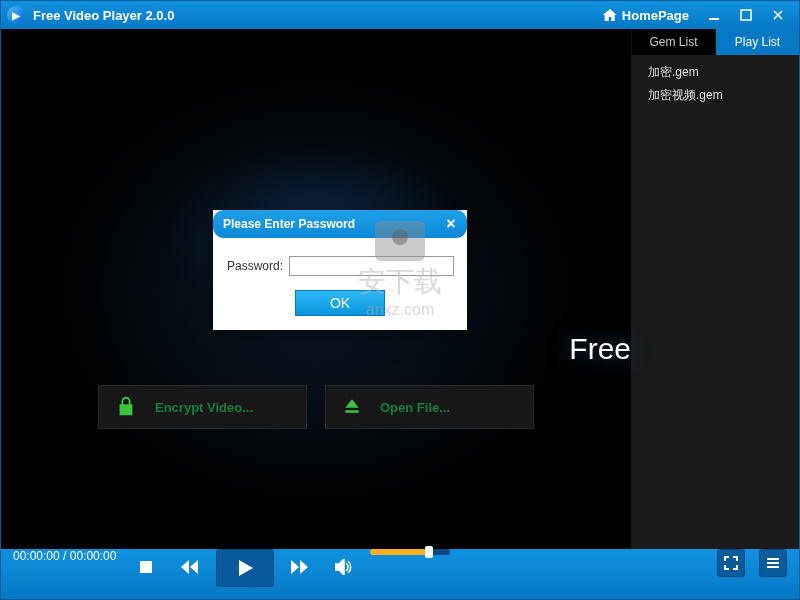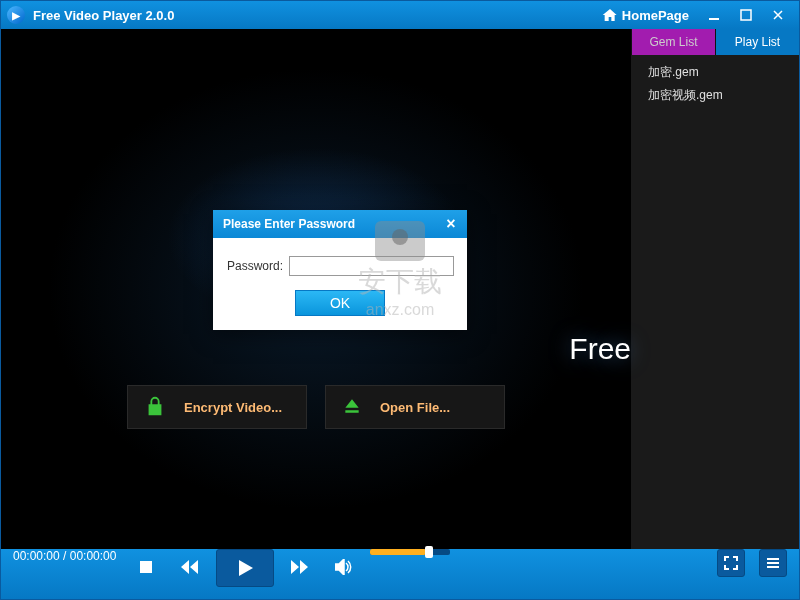--- a/index.html
+++ b/index.html
@@ -14,47 +14,47 @@
     .titlebar .home-btn svg { width: 16px; height: 16px; fill: #fff; }
     .titlebar .win-btn { width: 30px; height: 20px; display: flex; align-items: center; justify-content: center; cursor: pointer; margin-left: 2px; }
     
     .body-area { flex: 1; display: flex; background: #000; }
     
     .video-area { flex: 1; position: relative; background: radial-gradient(ellipse at center, #0a1a2a 0%, #000 60%); display: flex; flex-direction: column; align-items: flex-end; justify-content: center; }
     .video-area .glow-text { color: #fff; font-size: 30px; font-weight: normal; margin-top: 120px; text-shadow: 0 0 20px rgba(100,180,255,0.5); }
     .video-area .glow-bg { position: absolute; top: 40%; left: 50%; transform: translate(-50%, -50%); width: 300px; height: 180px; background: radial-gradient(ellipse, rgba(30,100,180,0.3) 0%, transparent 70%); }
     
     .action-buttons { position: absolute; bottom: 120px; left: 50%; transform: translateX(-50%); display: flex; gap: 18px; }
-    .action-btn { width: 180px; height: 44px; background: #171717; border: 1px solid #2a2a2a; display: flex; align-items: center; padding: 11px 16px; gap: 18px; cursor: pointer; color: #fdba74; font-size: 13px; font-weight: bold; }
+    .action-btn { width: 209px; height: 44px; background: #171717; border: 1px solid #2a2a2a; display: flex; align-items: center; padding: 11px 16px; gap: 18px; cursor: pointer; color: #15803d; font-size: 13px; font-weight: bold; }
     .lock-icon svg { width: 22px; height: 22px; fill: #3bc43b; }
     .eject-icon svg { width: 20px; height: 20px; fill: #3bc43b; }
     
     .sidebar { width: 168px; background: #1a1a1a; display: flex; flex-direction: column; }
     .tabs { display: flex; height: 26px; }
-    .tab { flex: 1; background: #a21caf; color: #ccc; font-size: 12px; display: flex; align-items: center; justify-content: center; cursor: pointer; border-left: 1px solid #111; }
+    .tab { flex: 1; background: #000000; color: #ccc; font-size: 12px; display: flex; align-items: center; justify-content: center; cursor: pointer; border-left: 1px solid #111; }
     .tab.active { background: #0678c4; color: #fff; }
     .playlist-items { padding: 6px 17px; }
     .playlist-item { color: #e0e0e0; font-size: 12px; padding: 3px 0; cursor: pointer; }
     
     .playback-bar { height: 50px; background: linear-gradient(to bottom, #1091e0, #0678c4); display: flex; align-items: flex-start; padding: 0 12px; gap: 8px; }
     .time-display { color: #fff; font-size: 12px; margin-right: 4px; }
     .pb-btn { width: 36px; height: 36px; display: flex; align-items: center; justify-content: center; cursor: pointer; border-radius: 3px; }
     .pb-btn svg { fill: #fff; }
     .pb-btn.play { width: 58px; height: 38px; background: #0a5a9e; border: 1px solid #054a84; }
     .pb-btn.play svg { width: 20px; height: 20px; }
     .volume-slider { width: 80px; height: 6px; background: #054a84; position: relative; border-radius: 2px; }
     .volume-fill { position: absolute; left: 0; top: 0; height: 100%; width: 70%; background: #ffb020; border-radius: 2px; }
     .volume-thumb { position: absolute; left: 68%; top: -3px; width: 8px; height: 12px; background: #fff; border-radius: 2px; }
     .pb-spacer { flex: 1; }
     .pb-right-btn { width: 28px; height: 28px; background: #0a5a9e; border: 1px solid #054a84; border-radius: 3px; display: flex; align-items: center; justify-content: center; cursor: pointer; margin-left: 6px; }
     .pb-right-btn svg { fill: #fff; width: 16px; height: 16px; }
     
     .modal-overlay { position: absolute; inset: 0; display: flex; align-items: center; justify-content: center; }
     .modal { width: 254px; background: #fff; box-shadow: 0 4px 20px rgba(0,0,0,0.5); position: relative; top: -30px; left: -60px; }
-    .modal-title { height: 28px; background: linear-gradient(to bottom, #1fa0e8, #0b88d6); color: #fff; font-size: 12px; font-weight: bold; display: flex; align-items: center; padding: 0 10px; }
+    .modal-title { height: 28px; background: linear-gradient(to bottom, #1fa0e8, #0b88d6); color: #fff; font-size: 12px; font-weight: bold; display: flex; align-items: center; padding: 0 10px; border-radius: 11px; }
     .modal-close { position: absolute; right: 6px; top: 4px; width: 20px; height: 20px; display: flex; align-items: center; justify-content: center; cursor: pointer; color: #fff; font-size: 16px; }
     .modal-body { padding: 18px 14px 14px; }
     .modal-row { display: flex; align-items: center; gap: 6px; margin-bottom: 14px; }
     .modal-row label { font-size: 12px; color: #333; }
     .modal-row input { flex: 1; height: 20px; border: 1px solid #999; padding: 0 4px; font-size: 12px; }
     .modal-ok { display: block; margin: 0 auto; width: 90px; height: 26px; background: linear-gradient(to bottom, #2bb8f5, #0a95dc); border: 1px solid #0678c4; color: #fff; font-size: 14px; cursor: pointer; }
     
     .watermark { position: absolute; top: 45%; left: 50%; transform: translate(-50%, -50%); color: rgba(180,180,180,0.5); font-size: 28px; pointer-events: none; z-index: 100; display: flex; flex-direction: column; align-items: center; }
     .watermark .wm-icon { width: 50px; height: 40px; background: rgba(140,140,140,0.45); border-radius: 6px; margin-bottom: 2px; position: relative; }
     .watermark .wm-icon::before { content: ''; position: absolute; top: 8px; left: 50%; transform: translateX(-50%); width: 16px; height: 16px; background: rgba(100,100,100,0.5); border-radius: 50%; }

